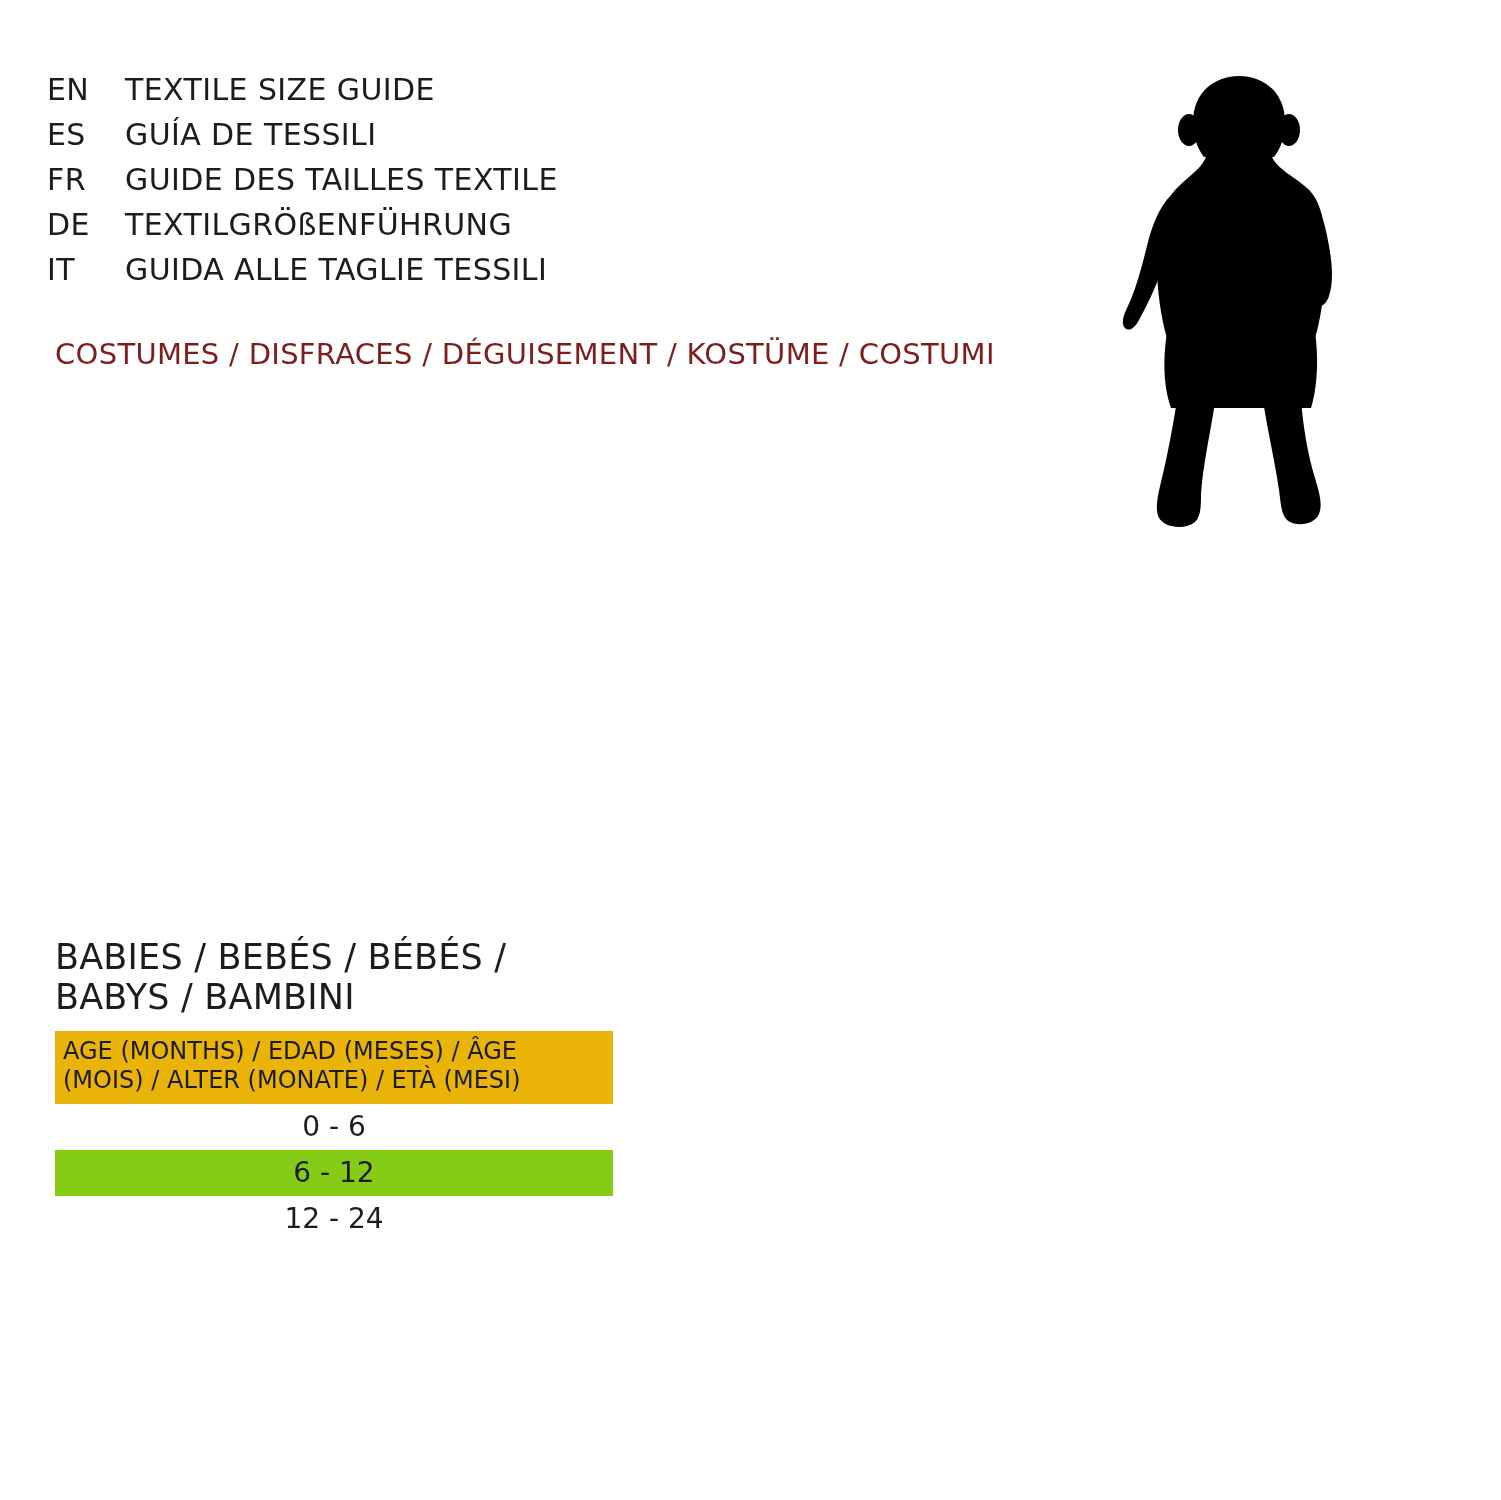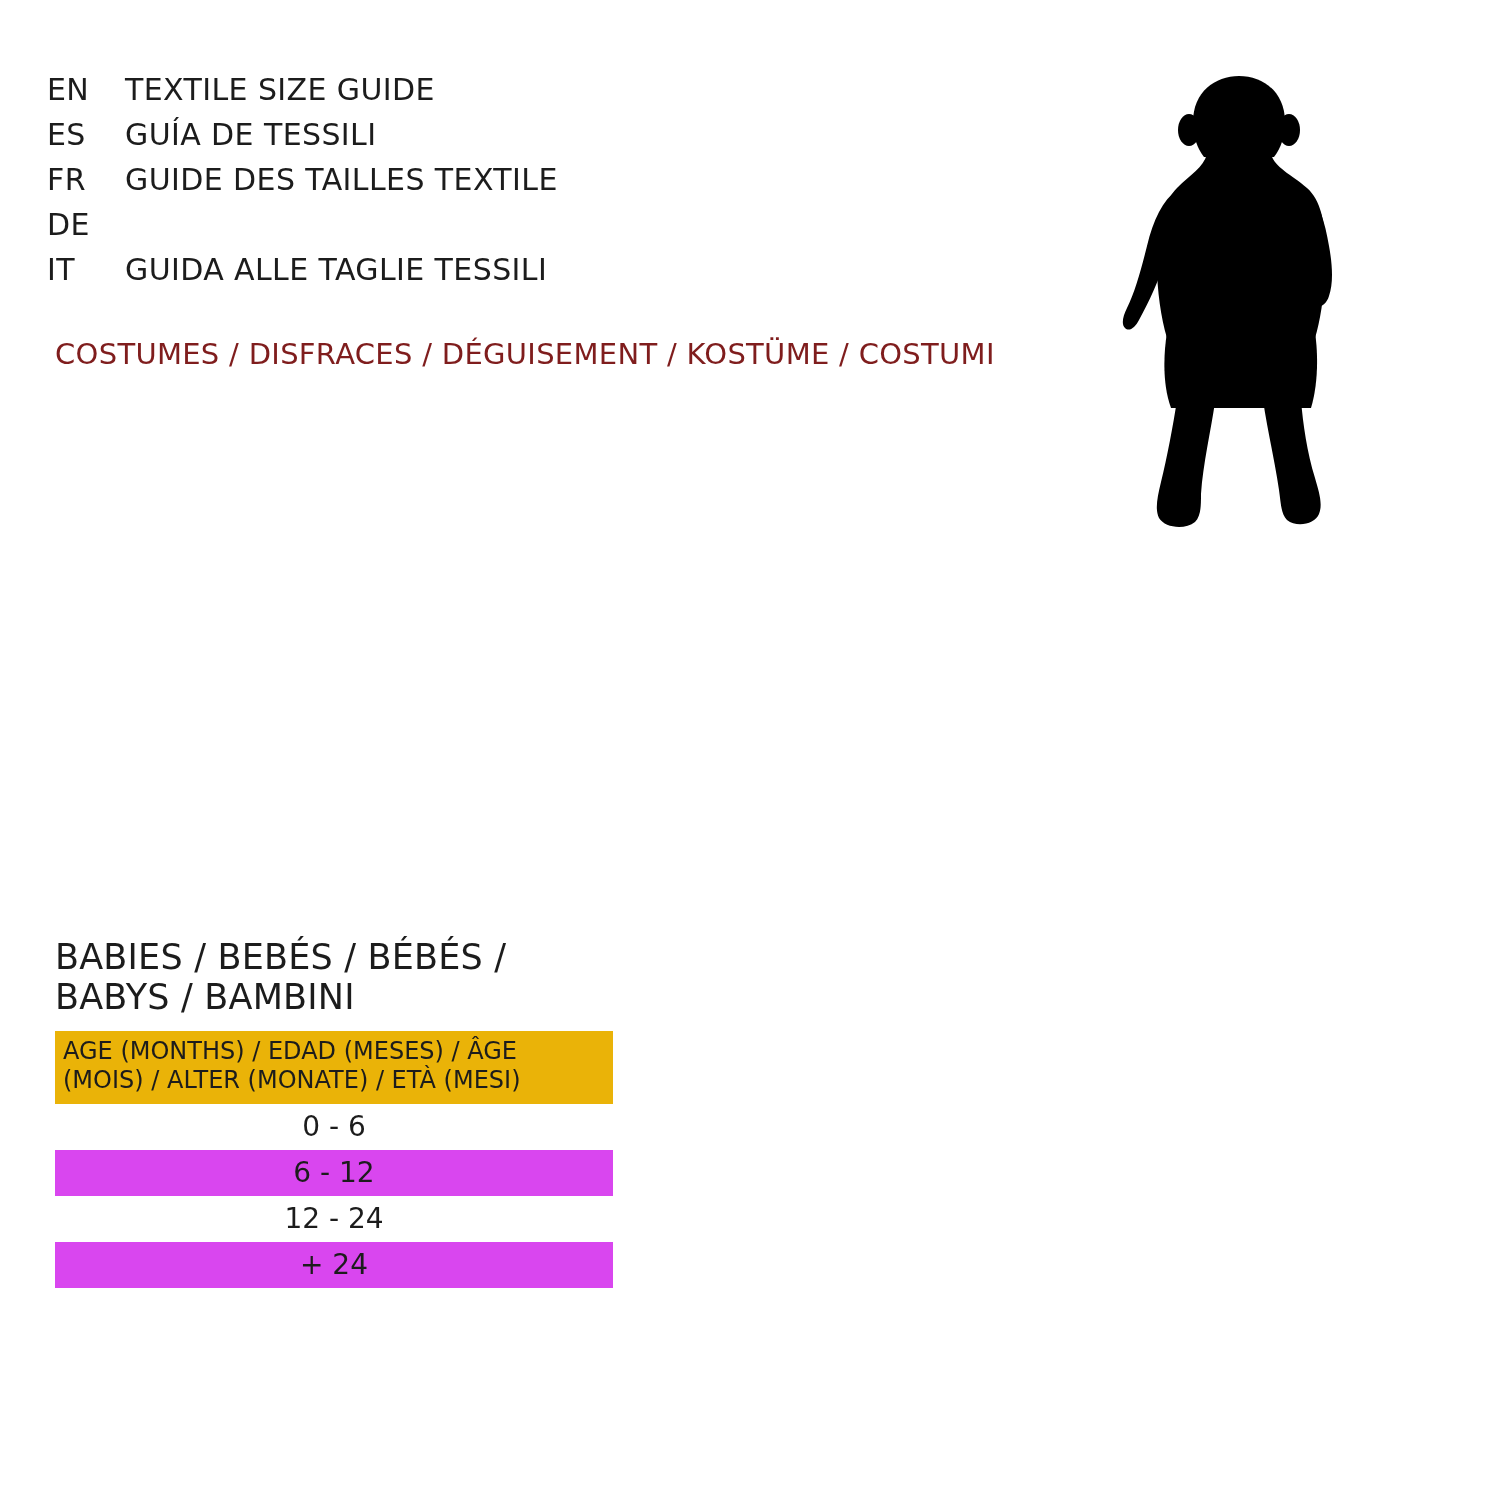--- a/index.html
+++ b/index.html
@@ -93,41 +93,42 @@
     color: #1c1c1c;
   }
   table.size-table td {
     font-size: 28px;
     padding: 6px 8px 7px 8px;
     color: #1c1c1c;
     background: #ffffff;
     text-align: center;
   }
   table.size-table tr.alt td {
-    background: #d946ef;
+    background: #84cc16;
   }
 </style>
 </head>
 <body>
 
 <div class="lang-block">
   <div class="lang-row">
     <span class="lang-code">EN</span>
     <span class="lang-text">TEXTILE SIZE GUIDE</span>
   </div>
   <div class="lang-row">
     <span class="lang-code">ES</span>
     <span class="lang-text">GUÍA DE TESSILI</span>
   </div>
   <div class="lang-row">
     <span class="lang-code">FR</span>
     <span class="lang-text">GUIDE DES TAILLES TEXTILE</span>
   </div>
   <div class="lang-row">
     <span class="lang-code">DE</span>
+    <span class="lang-text">TEXTILGRÖßENFÜHRUNG</span>
   </div>
   <div class="lang-row">
     <span class="lang-code">IT</span>
     <span class="lang-text">GUIDA ALLE TAGLIE TESSILI</span>
   </div>
 </div>
 
 <div class="category-heading">COSTUMES / DISFRACES / DÉGUISEMENT / KOSTÜME / COSTUMI</div>
 
 <div class="silhouette">
@@ -175,18 +176,15 @@
     <tbody>
       <tr>
         <td>0 - 6</td>
       </tr>
       <tr class="alt">
         <td>6 - 12</td>
       </tr>
       <tr>
         <td>12 - 24</td>
       </tr>
-      <tr class="alt">
-        <td>+ 24</td>
-      </tr>
     </tbody>
   </table>
 </div>
 
 </body></html>

